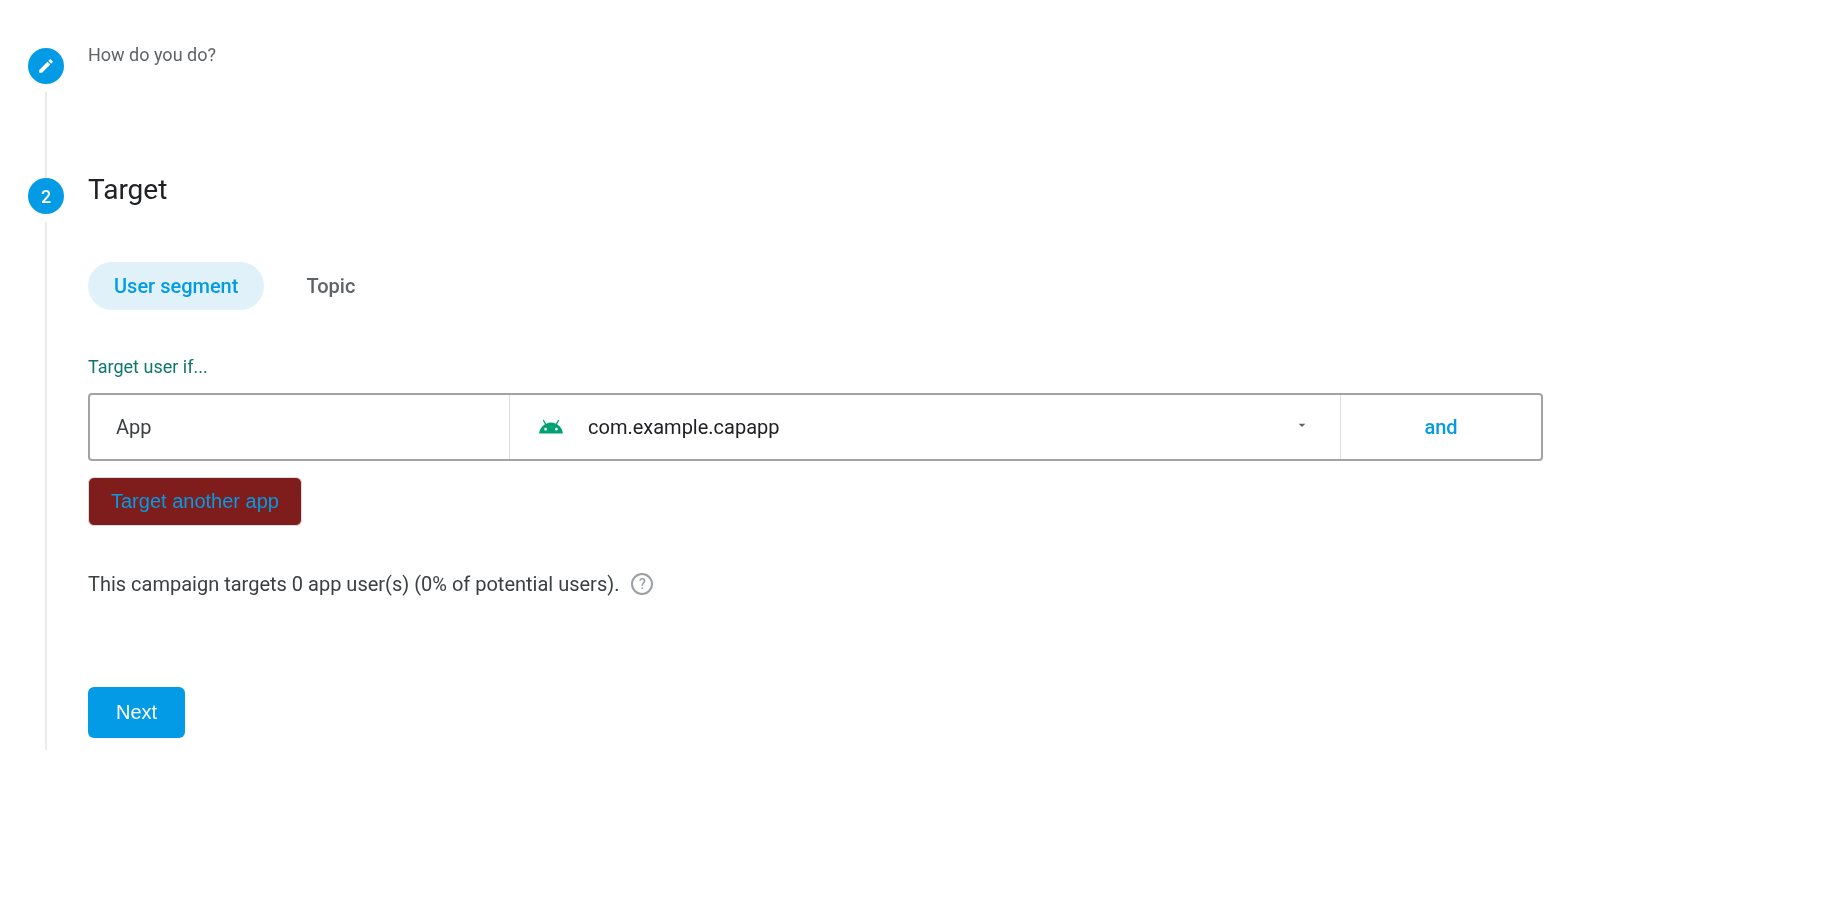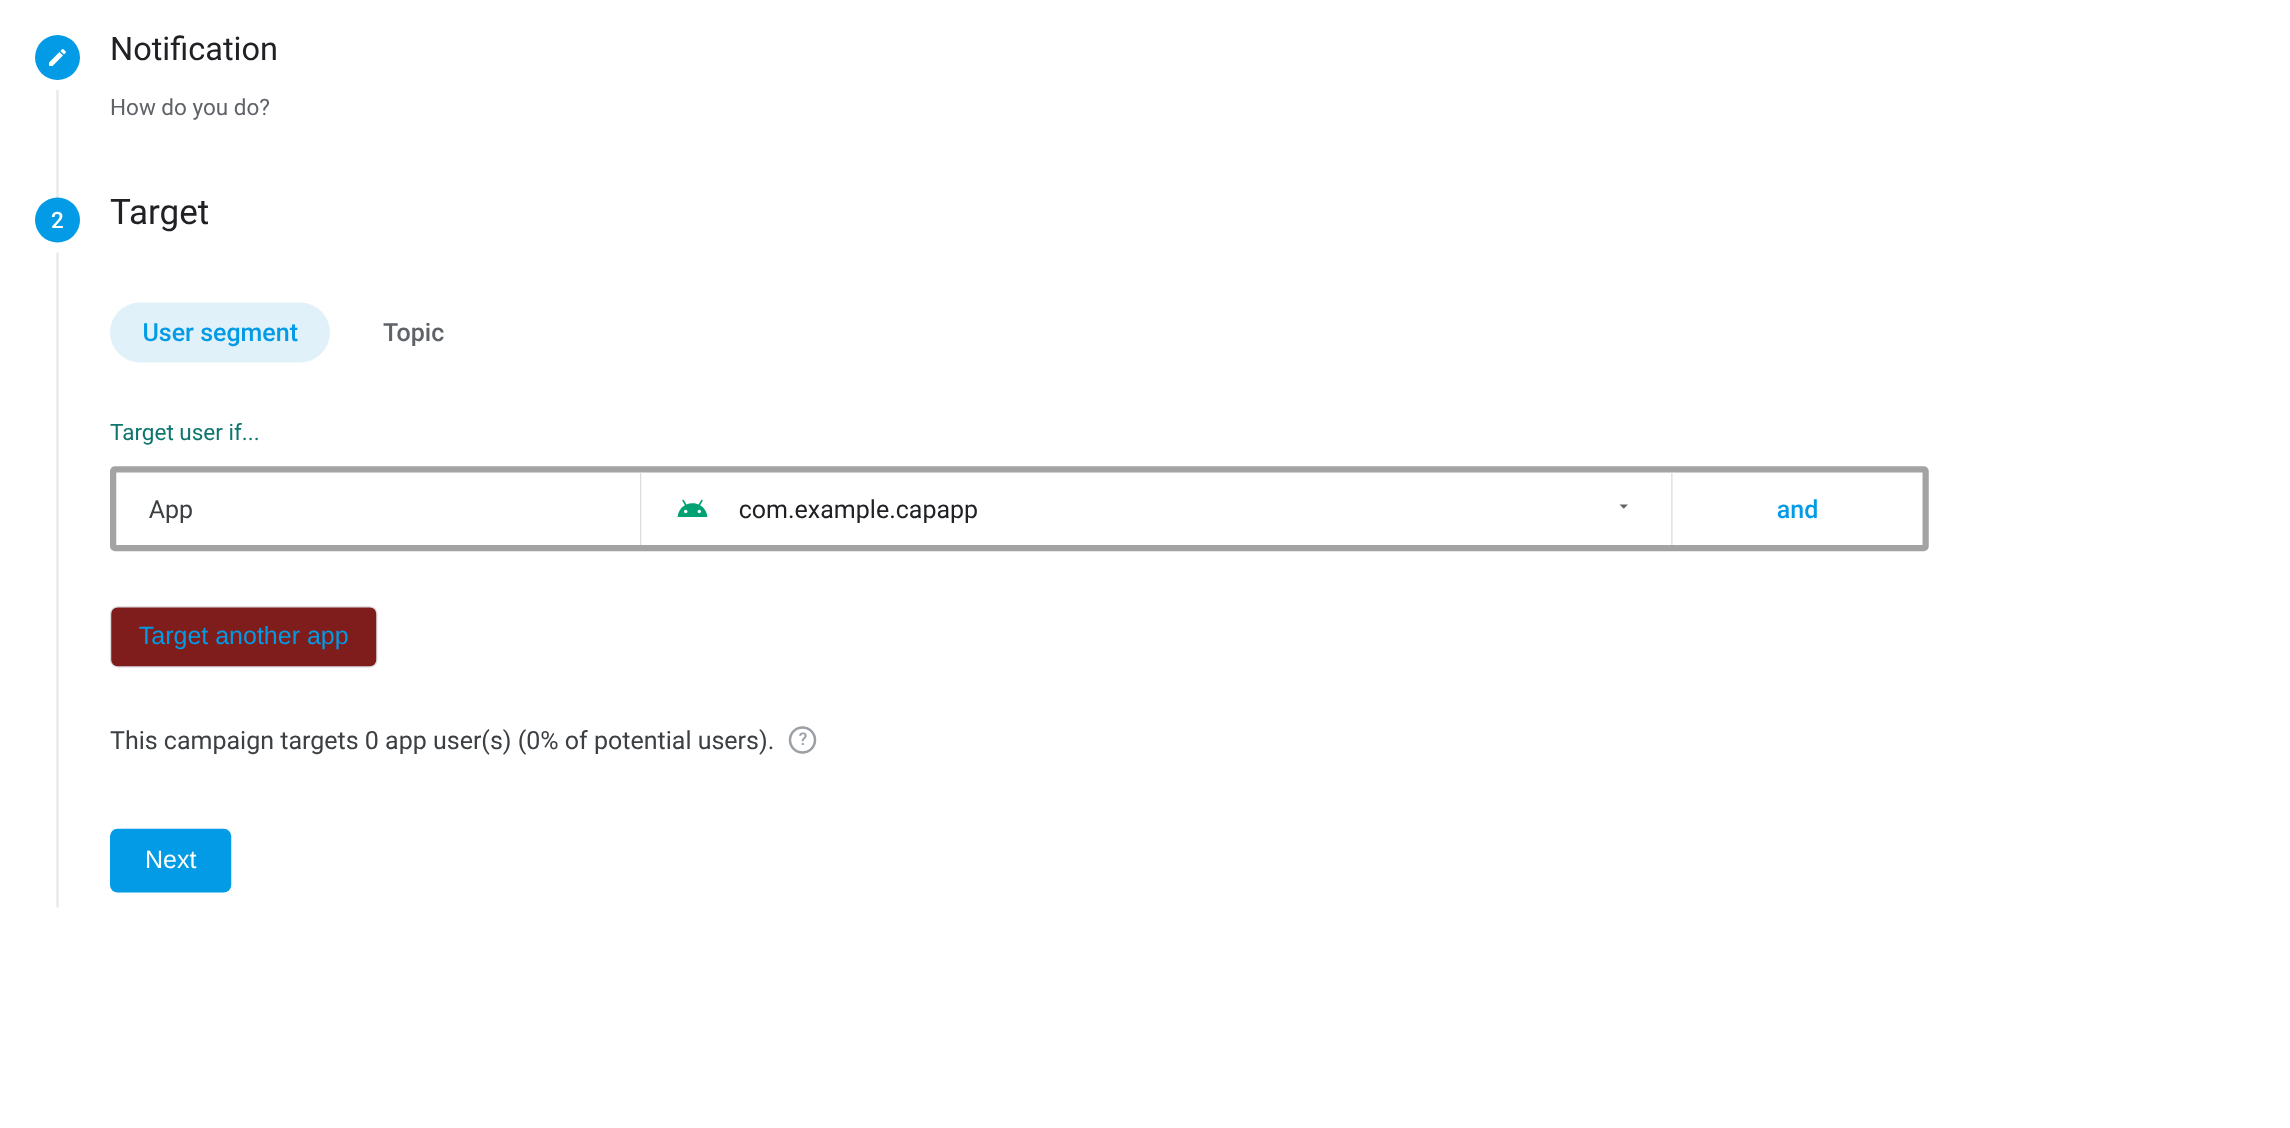--- a/index.html
+++ b/index.html
@@ -87,25 +87,25 @@
       background: #e1f1fa;
       color: #039be5;
     }
     .field-label {
       color: #0f766e;
       font-size: 18px;
       margin-bottom: 16px;
     }
     .row-input {
       display: flex;
-      border: 5px solid #a3a3a3;
+      border: 2px solid #a3a3a3;
       border-radius: 4px;
       height: 68px;
       align-items: stretch;
-      margin-bottom: 44px;
+      margin-bottom: 16px;
       width: 100%;
       max-width: 1455px;
     }
     .row-input .col-label {
       flex: 0 0 420px;
       display: flex;
       align-items: center;
       padding: 0 26px;
       font-size: 20px;
       color: #3c4043;
@@ -179,20 +179,21 @@
     }
     .btn-primary {
       background: #039be5;
       color: #fff;
       border: none;
       font-size: 20px;
       font-weight: 500;
       padding: 14px 28px;
       border-radius: 6px;
       cursor: pointer;
+      margin-top: 32px;
     }
     .pencil-icon svg {
       width: 18px;
       height: 18px;
       display: block;
     }
   </style>
 </head>
 <body>
 
@@ -200,21 +201,20 @@
 
   <div class="step step-1">
     <div class="step-badge">
       <span class="pencil-icon">
         <svg viewBox="0 0 24 24" fill="#ffffff">
             <path d="M3 17.25V21h3.75L17.81 9.94l-3.75-3.75L3 17.25zM20.71 7.04a1 1 0 0 0 0-1.41l-2.34-2.34a1 1 0 0 0-1.41 0l-1.83 1.83 3.75 3.75 1.83-1.83z"></path>
           </svg>
       </span>
     </div>
     <div class="step-connector"></div>
-    <div class="step-title">Notification</div>
     <div class="step-subtitle">How do you do?</div>
   </div>
 
   <div class="step step-2">
     <div class="step-badge">2</div>
     <div class="step-connector"></div>
     <div class="step-title bold">Target</div>
 
     <div class="step-body">
       

